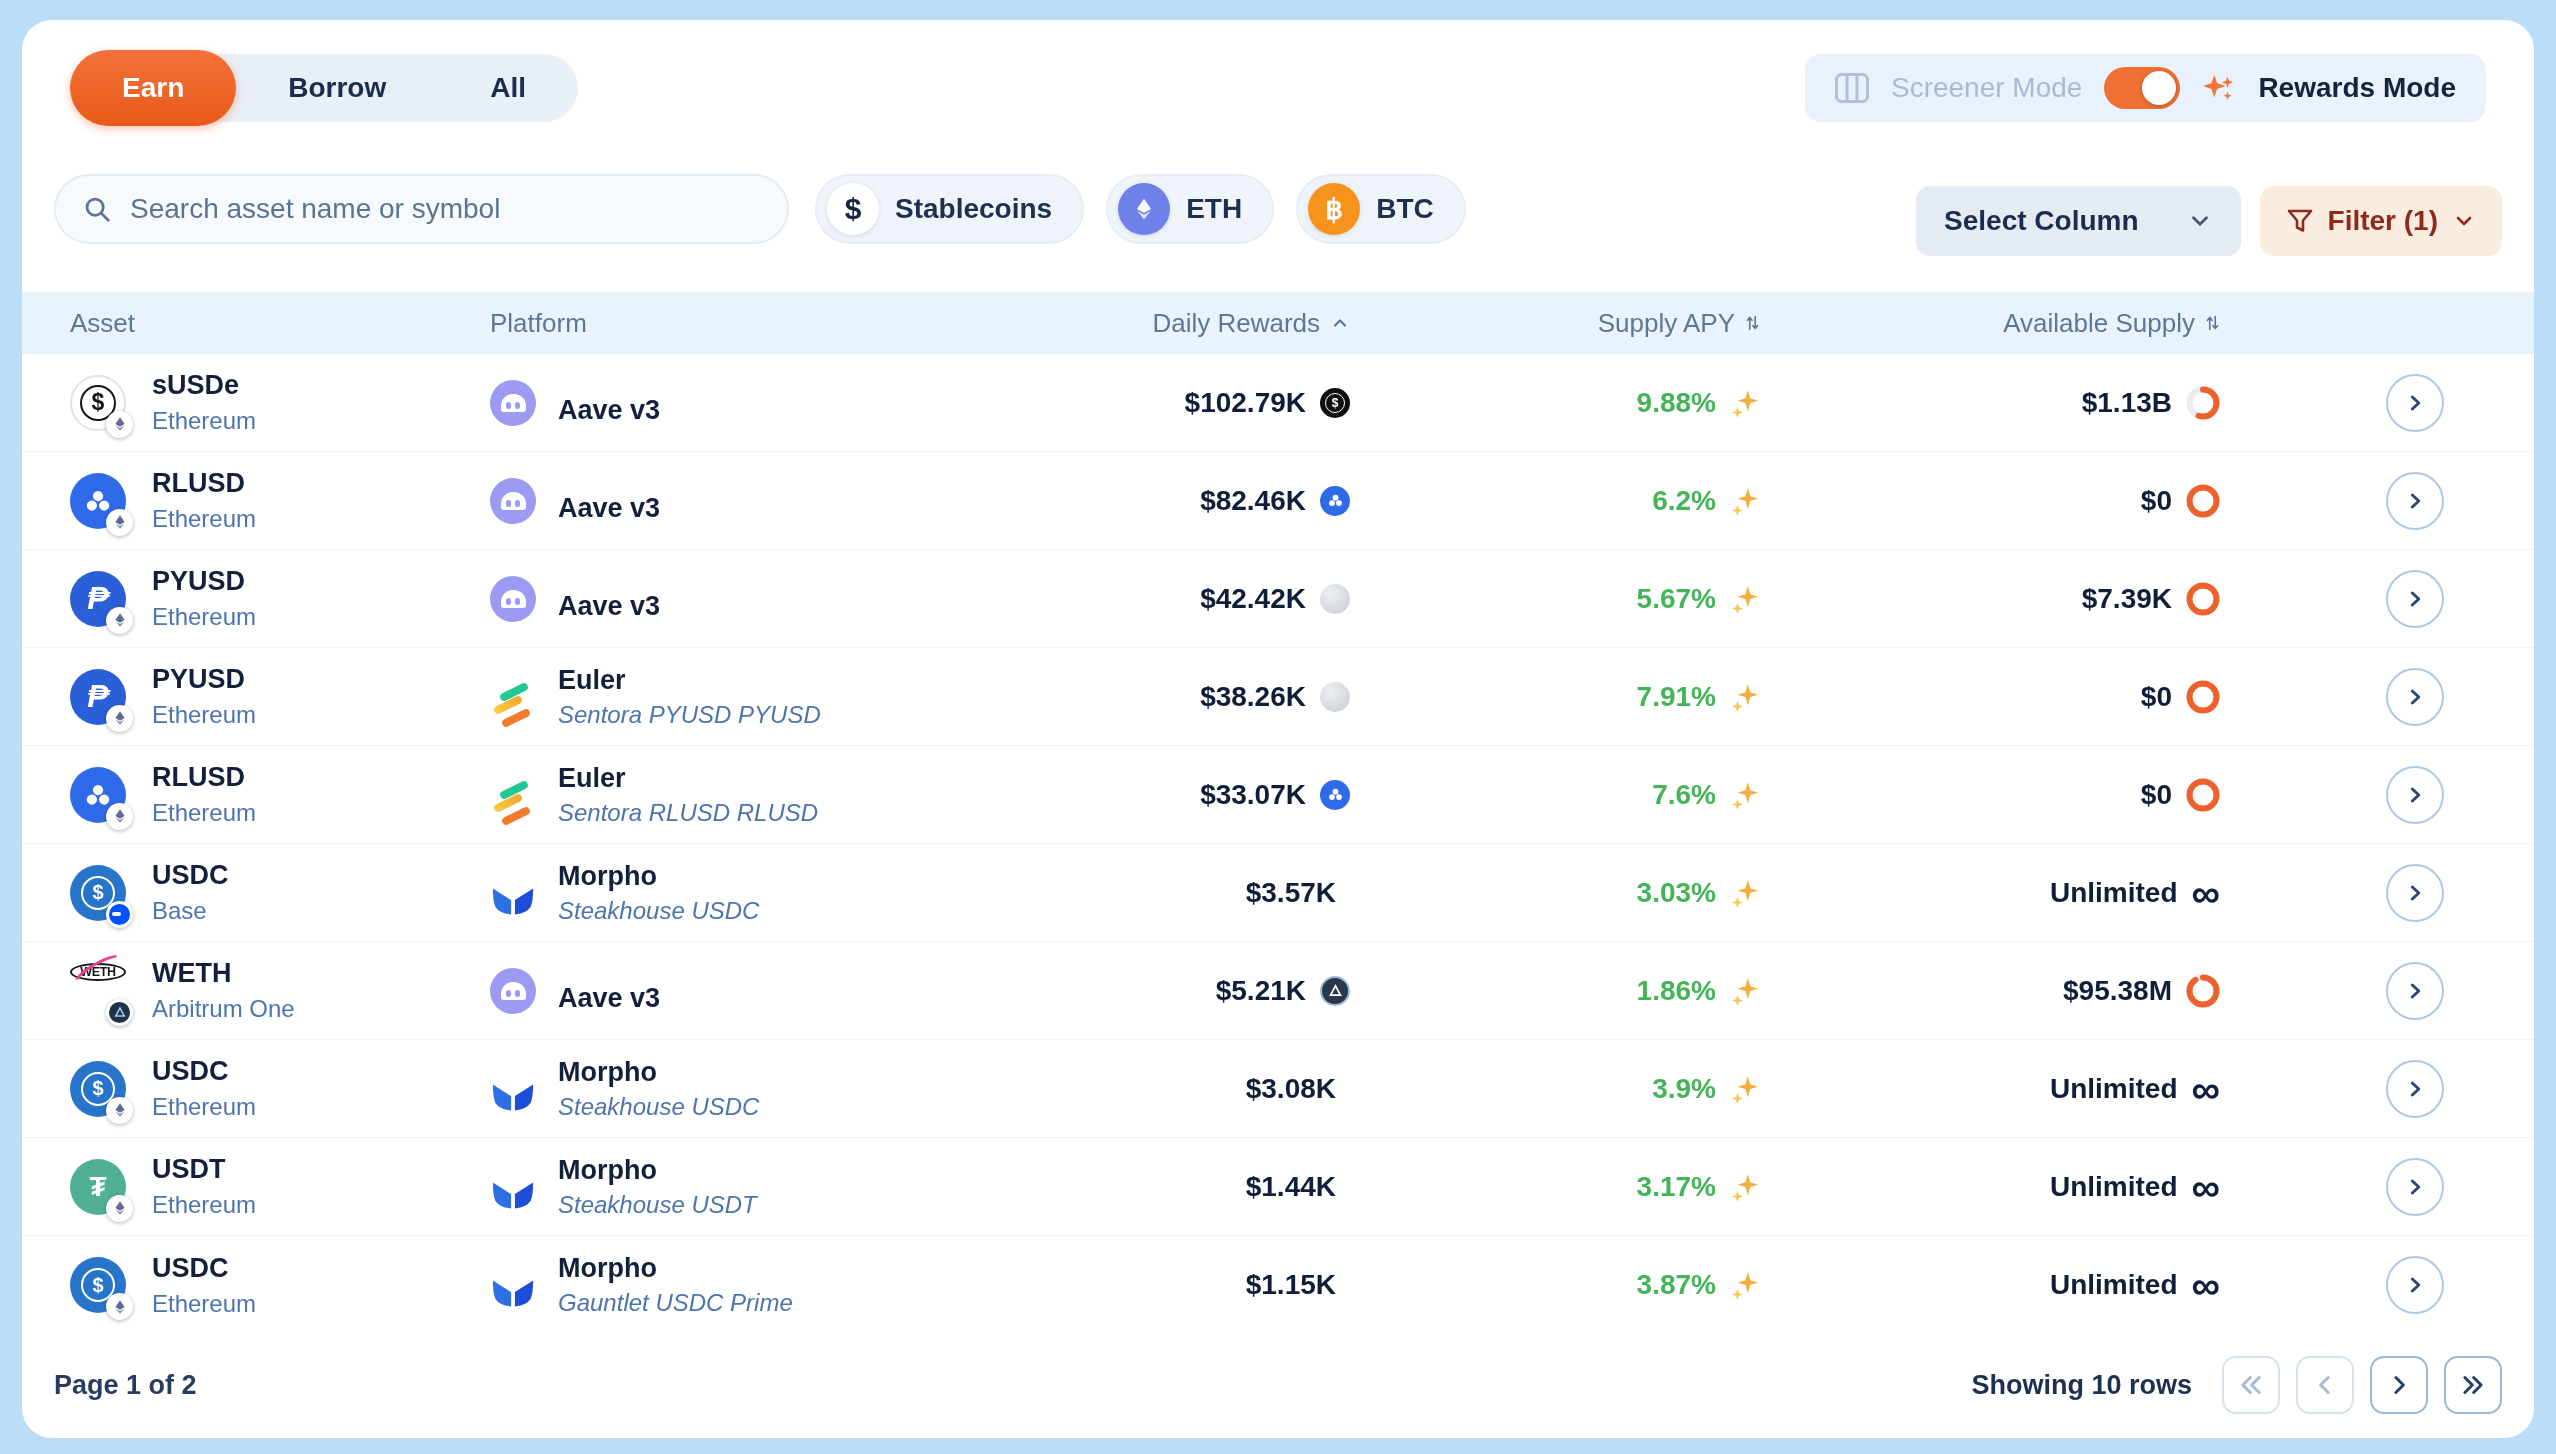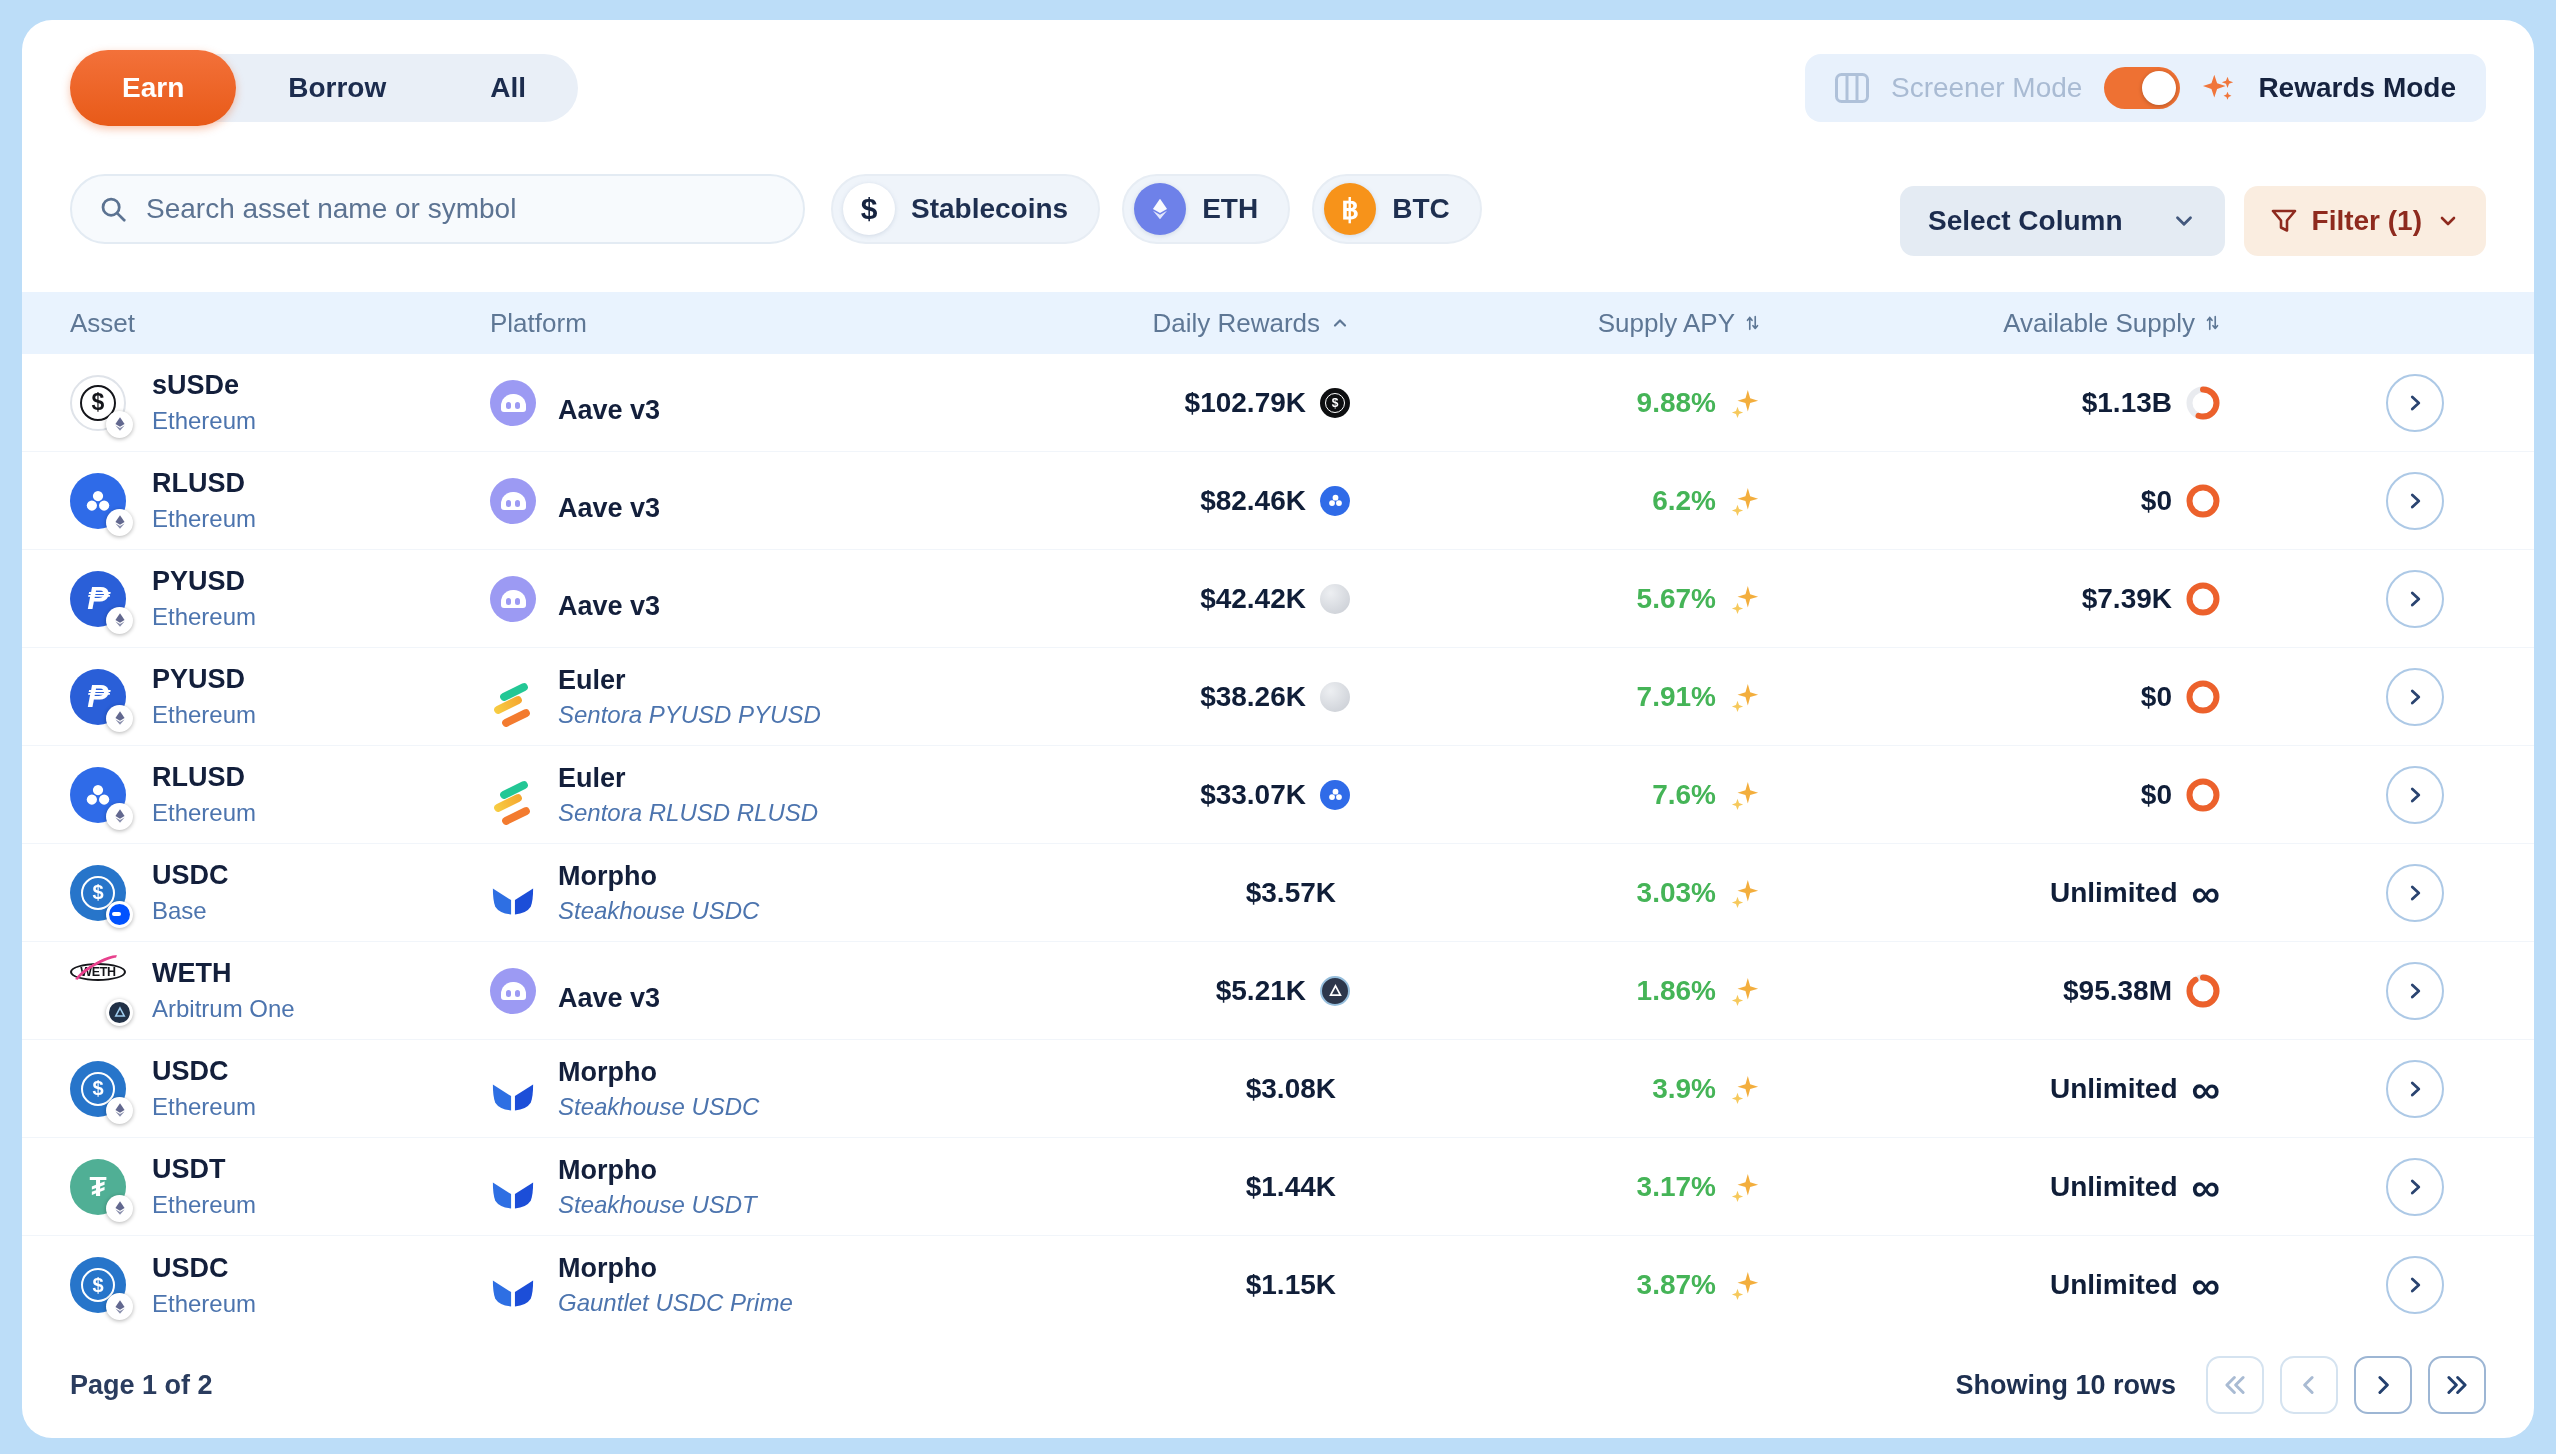--- a/index.html
+++ b/index.html
@@ -17,21 +17,21 @@
          border-radius:999px; cursor:pointer; font-family:inherit; }
   .tab.active { background:linear-gradient(180deg,#F3713A,#E85A18); color:#fff; box-shadow:0 3px 8px rgba(232,90,24,.35); }
 
   .mode-pill { display:flex; align-items:center; gap:22px; background:#E8F1FC; border-radius:16px; height:68px; padding:0 30px; }
   .mode-label-off { color:#A9BBD3; font-size:28px; }
   .mode-label-on { color:#16233F; font-size:28px; font-weight:700; }
   .toggle { width:76px; height:42px; border-radius:21px; background:#EE7133; position:relative; cursor:pointer; border:none; }
   .knob { position:absolute; top:4px; right:4px; width:34px; height:34px; border-radius:50%; background:#fff; box-shadow:0 1px 4px rgba(0,0,0,.25); }
 
   
-  .controls { display:flex; align-items:center; padding:0 48px; margin-top:40px; }
+  .controls { display:flex; align-items:center; padding:0 32px; margin-top:40px; }
   .search { width:735px; height:70px; border-radius:999px; background:#F7FAFD; border:2px solid #E3EBF3;
             display:flex; align-items:center; gap:18px; padding:0 26px; }
   .search input { border:none; outline:none; background:transparent; font-size:28px; color:#3E5575; width:100%; font-family:inherit; }
   .search input::placeholder { color:#5C7392; }
   .chips { display:flex; gap:22px; margin-left:26px; }
   .chip { display:flex; align-items:center; gap:16px; height:70px; border-radius:999px; background:#EFF4FA;
           border:2px solid #E7EDF4; padding:0 30px 0 10px; font-size:28px; font-weight:700; color:#1E2F50;
           cursor:pointer; font-family:inherit; }
   .chip-ico { width:52px; height:52px; border-radius:50%; background:#fff; display:flex; align-items:center;
               justify-content:center; box-shadow:0 1px 4px rgba(120,140,170,.25); font-size:30px; font-weight:700; color:#16233F; }
@@ -107,21 +107,21 @@
   .c-rlusd { background:#2F6BE8; }
   .c-gray { background:radial-gradient(circle at 35% 30%, #EDEFF2, #C7CBD2); }
   .c-arb { background:#2D374B; border:2.5px solid #96BEDC; }
   .inf { font-size:40px; font-weight:700; color:#10203C; line-height:1; }
 
   .cell-chevron { display:flex; justify-content:flex-end; padding-right:10px; }
   .row-btn { width:58px; height:58px; border-radius:50%; border:2px solid #ADC9E6; background:#fff; display:flex;
              align-items:center; justify-content:center; cursor:pointer; }
 
   
-  .footer { display:flex; align-items:center; justify-content:space-between; padding:0 48px; margin-top:22px; }
+  .footer { display:flex; align-items:center; justify-content:space-between; padding:0 32px; margin-top:22px; }
   .page-label { font-size:27px; font-weight:700; color:#2A3C5E; }
   .footer-right { display:flex; align-items:center; gap:16px; }
   .rows-label { font-size:27px; font-weight:700; color:#1E3050; margin-right:14px; }
   .pg-btn { width:58px; height:58px; border-radius:14px; background:#fff; display:flex; align-items:center;
             justify-content:center; border:2px solid #9DB6D4; color:#24406E; cursor:pointer; }
   .pg-btn.disabled { border-color:#D5E3F0; color:#A9BBD3; }
 </style>
 </head>
 <body>
 

